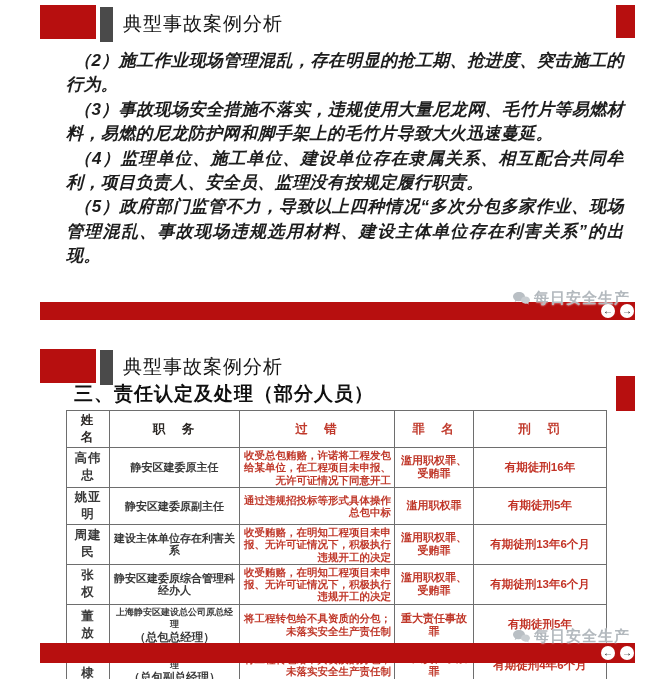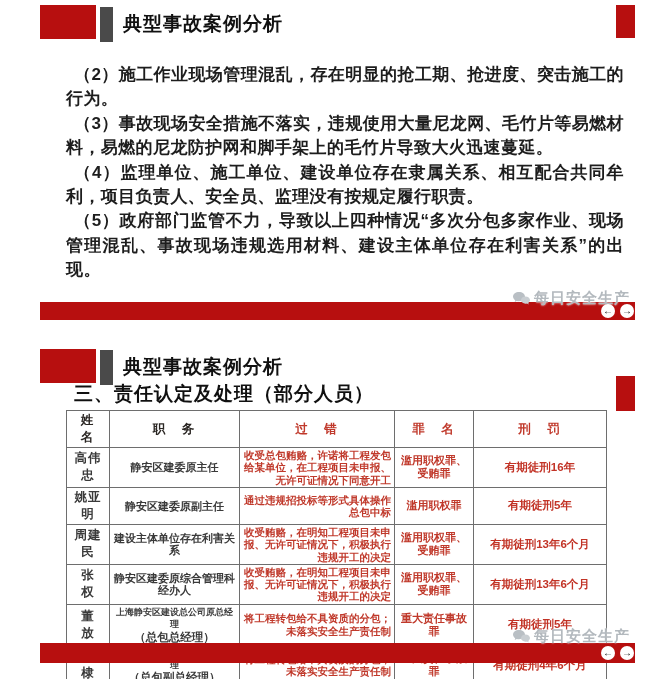--- a/index.html
+++ b/index.html
@@ -9,29 +9,29 @@
     background:#ffffff; position:relative; overflow:hidden;
     color:#1b1b1b;
   }
   .slide { position:absolute; left:0; width:650px; }
   #slide1 { top:0; height:340px; }
   #slide2 { top:340px; height:339px; }
 
   
   .hdr-red-block { position:absolute; left:40px; top:5px; width:56px; height:34px; background:#b70f0f; }
   .hdr-gray-bar  { position:absolute; left:100px; top:7px; width:13px; height:35px; background:#4a4a4a; }
-  .hdr-title     { position:absolute; left:123px; top:11px; font-size:19px; font-weight:bold; color:#111; letter-spacing:1px;text-align:right; }
+  .hdr-title     { position:absolute; left:123px; top:11px; font-size:19px; font-weight:normal; color:#111; letter-spacing:1px;text-align:right; }
   .hdr-right-sq  { position:absolute; left:616px; top:5px; width:19px; height:33px; background:#b70f0f; }
   #slide2 .hdr-red-block { top:9px; }
   #slide2 .hdr-gray-bar  { top:10px; }
   #slide2 .hdr-title     { top:14px; }
   #slide2 .hdr-right-sq  { top:36px; height:35px; }
 
   
-  .para-list { position:absolute; left:66px; top:63px; width:558px; }
+  .para-list { position:absolute; left:66px; top:49px; width:558px;font-style:italic; }
   .para-list p {
     font-size:17px; line-height:24.4px; font-weight:600;
     color:#1d1d1d; text-indent:8px; letter-spacing:0.4px;
     text-align:justify;
   }
 
   
   .footer-bar { position:absolute; left:40px; top:302px; width:595px; height:18px; background:#b70f0f; }
   #slide2 .footer-bar { top:303px; height:20px; }
   .watermark { position:absolute; right:20px; top:289px; display:flex; align-items:center; gap:4px;

